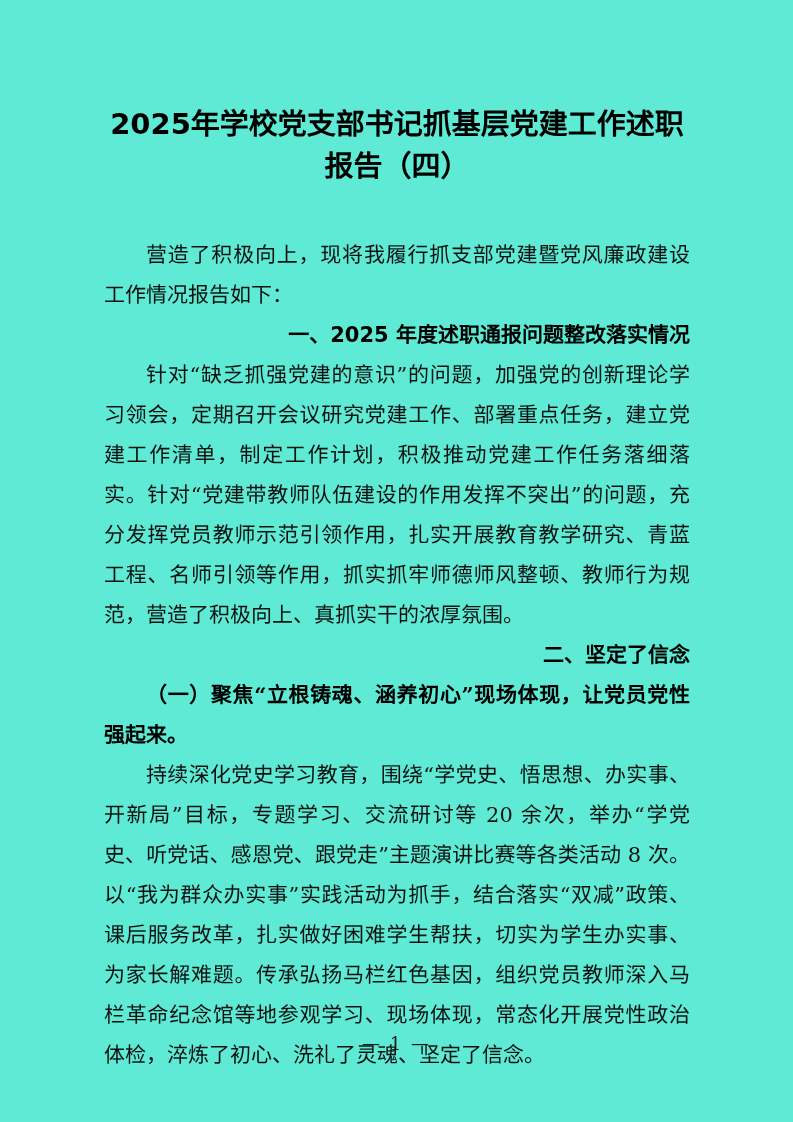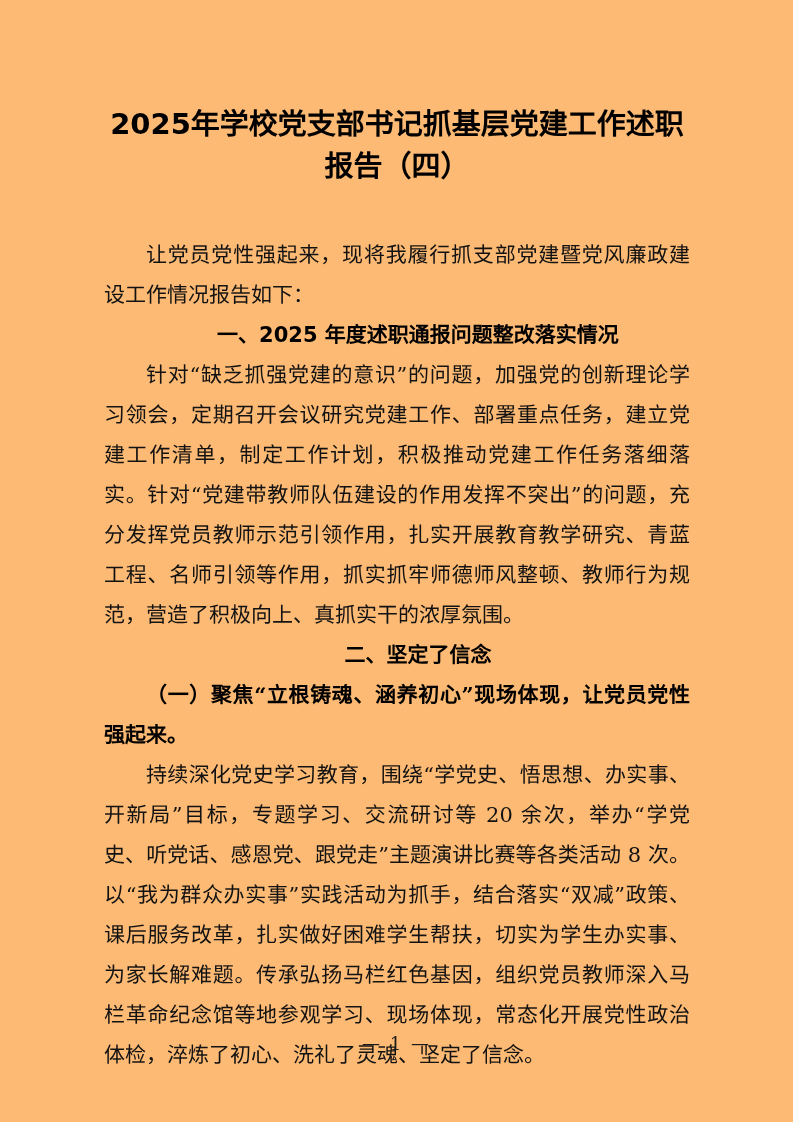--- a/index.html
+++ b/index.html
@@ -16,21 +16,21 @@
     font-family: "DejaVu Serif", "Liberation Serif", serif;
     color: #000000;
     -webkit-font-smoothing: antialiased;
   }
 
   .page {
     position: absolute;
     inset: 0;
     width: 793px;
     height: 1122px;
-    background: #fdba74;
+    background: #5eead4;
   }
 
   
   .content {
     position: absolute;
     left: 104px;
     top: 0;
     width: 586px;
   }
 
@@ -67,21 +67,21 @@
   }
 
   
   .heading {
     margin: 0;
     font-family: "DejaVu Sans", "Liberation Sans", sans-serif;
     font-weight: 700;
     font-size: 21px;
     line-height: 40px;
     text-indent: 2em;
-    text-align: center;
+    text-align: right;
     word-break: break-all;
     color: #000000;
   }
 
   
   .subheading {
     margin: 0;
     font-family: "DejaVu Serif", "Liberation Serif", serif;
     font-weight: 700;
     font-size: 21px;
@@ -110,21 +110,21 @@
 </style>
 </head>
 <body>
 
 <div class="page">
 
   <div class="content">
 
     <h1 class="doc-title"><span>2025年学校党支部书记抓基层党建工作述</span><span>职报告（四）</span></h1>
 
-    <p class="para first">让党员党性强起来，现将我履行抓支部党建暨党风廉政建设工作情况报告如下：</p>
+    <p class="para first">营造了积极向上，现将我履行抓支部党建暨党风廉政建设工作情况报告如下：</p>
 
     <h2 class="heading">一、2025 年度述职通报问题整改落实情况</h2>
 
     <p class="para">针对“缺乏抓强党建的意识”的问题，加强党的创新理论学习领会，定期召开会议研究党建工作、部署重点任务，建立党建工作清单，制定工作计划，积极推动党建工作任务落细落实。针对“党建带教师队伍建设的作用发挥不突出”的问题，充分发挥党员教师示范引领作用，扎实开展教育教学研究、青蓝工程、名师引领等作用，抓实抓牢师德师风整顿、教师行为规范，营造了积极向上、真抓实干的浓厚氛围。</p>
 
     <h2 class="heading">二、坚定了信念</h2>
 
     <h3 class="subheading">（一）聚焦“立根铸魂、涵养初心”现场体现，让党员党性强起来。</h3>
 
     <p class="para">持续深化党史学习教育，围绕“学党史、悟思想、办实事、开新局”目标，专题学习、交流研讨等 20 余次，举办“学党史、听党话、感恩党、跟党走”主题演讲比赛等各类活动 8 次。以“我为群众办实事”实践活动为抓手，结合落实“双减”政策、课后服务改革，扎实做好困难学生帮扶，切实为学生办实事、为家长解难题。传承弘扬马栏红色基因，组织党员教师深入马栏革命纪念馆等地参观学习、现场体现，常态化开展党性政治体检，淬炼了初心、洗礼了灵魂、坚定了信念。</p>

